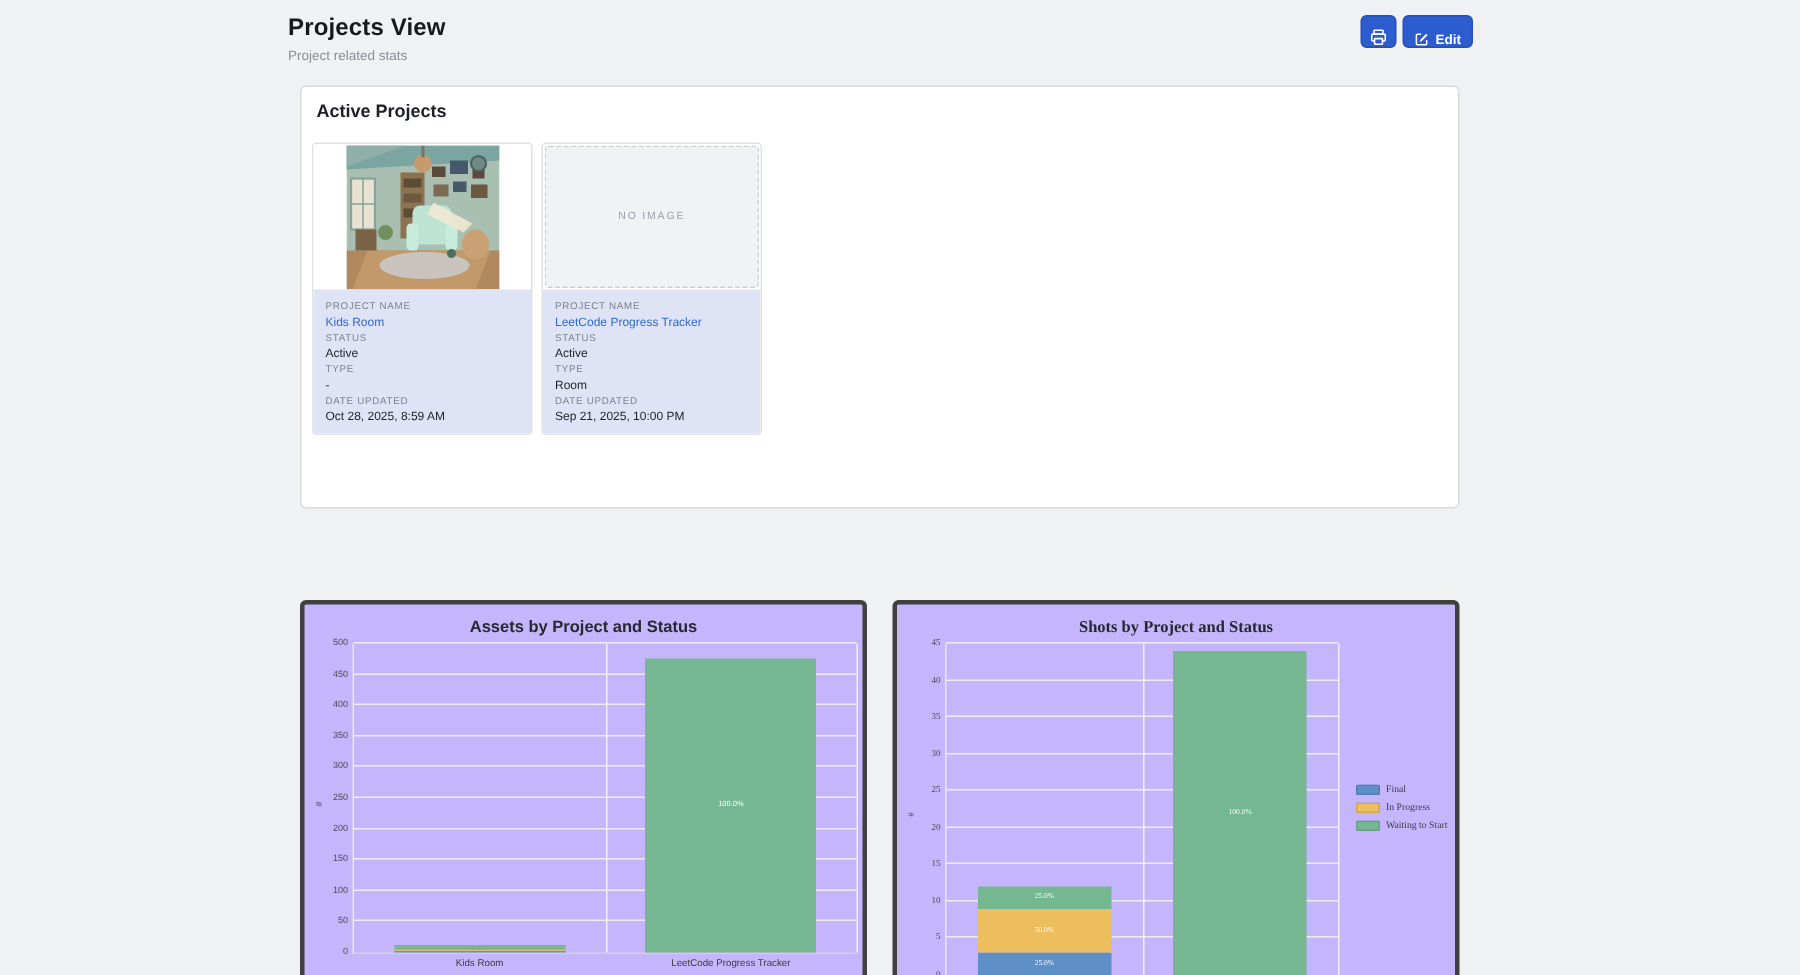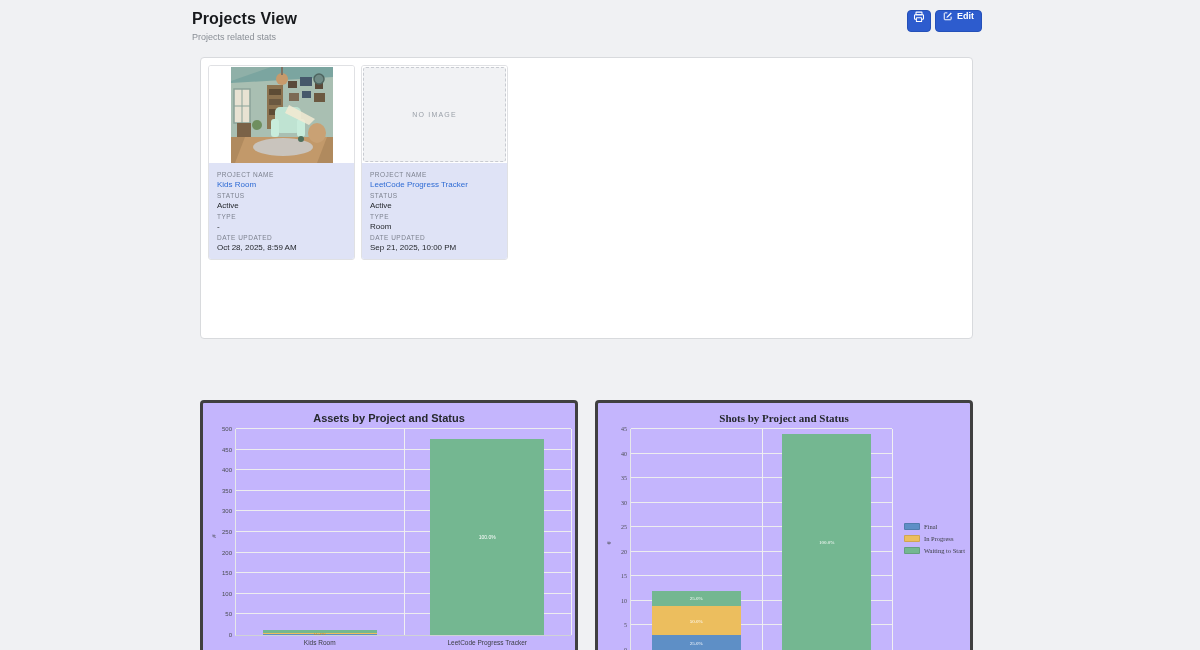--- a/index.html
+++ b/index.html
@@ -11,21 +11,21 @@
     position:relative;
     overflow:hidden;
   }
   
   .header { position:absolute; left:192px; top:10px; width:790px; display:flex; justify-content:space-between; }
   .page-title { font-size:16px; font-weight:700; color:#17191c; letter-spacing:.1px; }
   .page-subtitle { font-size:9px; color:#8a8f96; margin-top:4px; }
   .header-actions { display:flex; gap:4px; align-items:flex-start; }
   .btn-blue {
     background:#2d5cce; color:#fff; border:1px solid #2450b8; border-radius:4px;
-    height:22px; display:flex; align-items:flex-start; gap:4px; padding:0 7px;
+    height:22px; display:flex; align-items:flex-end; gap:4px; padding:0 7px;
     font-size:9px; font-weight:600; cursor:pointer;
   }
   .btn-blue svg { display:block; }
   
   .panel { position:absolute; background:#fff; border:1px solid #d8dadd; border-radius:4px; }
   #active-panel { left:200px; top:57px; width:773px; height:282px; }
   .panel-header { padding:9px 10px 7px 10px; font-size:12px; font-weight:700; color:#1c1f23; }
   .sort-bar {
     height:25px; background:#eef0f2; border-top:1px solid #e3e5e8; border-bottom:1px solid #e3e5e8;
     display:flex; align-items:center; gap:6px; padding:0 10px;
@@ -76,21 +76,21 @@
   .legend-item { display:flex; align-items:center; gap:4px; }
   .legend-swatch { width:16px; height:7px; border-radius:1px; border:1px solid rgba(0,0,0,.12); }
   .legend-text { font-size:6.5px; color:#3a3d42; }
 </style>
 </head>
 <body>
 
 <div class="header">
   <div>
     <div class="page-title">Projects View</div>
-    <div class="page-subtitle">Projects related stats</div>
+    <div class="page-subtitle">Project related stats</div>
   </div>
   <div class="header-actions">
     <button class="btn-blue" style="width:24px;justify-content:center;">
       <span>
         <svg width="12" height="12" viewBox="0 0 16 16" fill="none" stroke="#ffffff" stroke-width="1.4">
           <rect x="4" y="1.5" width="8" height="3.5" rx="0.5"></rect>
           <rect x="2" y="5" width="12" height="6" rx="1"></rect>
           <rect x="4.5" y="9" width="7" height="5" rx="0.5" fill="#2d5cce"></rect>
         </svg>
       </span>
@@ -101,20 +101,21 @@
           <path d="M13 9v4a1 1 0 0 1-1 1H3a1 1 0 0 1-1-1V4a1 1 0 0 1 1-1h4"></path>
           <path d="M12.5 2.5l1.5 1.5-6.5 6.5-2 .5.5-2z" fill="#ffffff" stroke="none"></path>
         </svg>
       </span>
       <span>Edit</span>
     </button>
   </div>
 </div>
 
 <div class="panel" id="active-panel">
+  <div class="panel-header">Active Projects</div>
 
   <div class="cards-row">
 
     <div class="project-card">
       <div class="card-media">
         <svg width="102" height="96" viewBox="0 0 102 96">
           <rect width="102" height="96" fill="#a9bfb2"></rect>
           <polygon points="0,0 102,0 102,10 0,16" fill="#7ba5a0"></polygon>
           <polygon points="0,0 40,0 0,14" fill="#8fb0a8"></polygon>
           <rect x="0" y="70" width="102" height="26" fill="#b08a5e"></rect>

